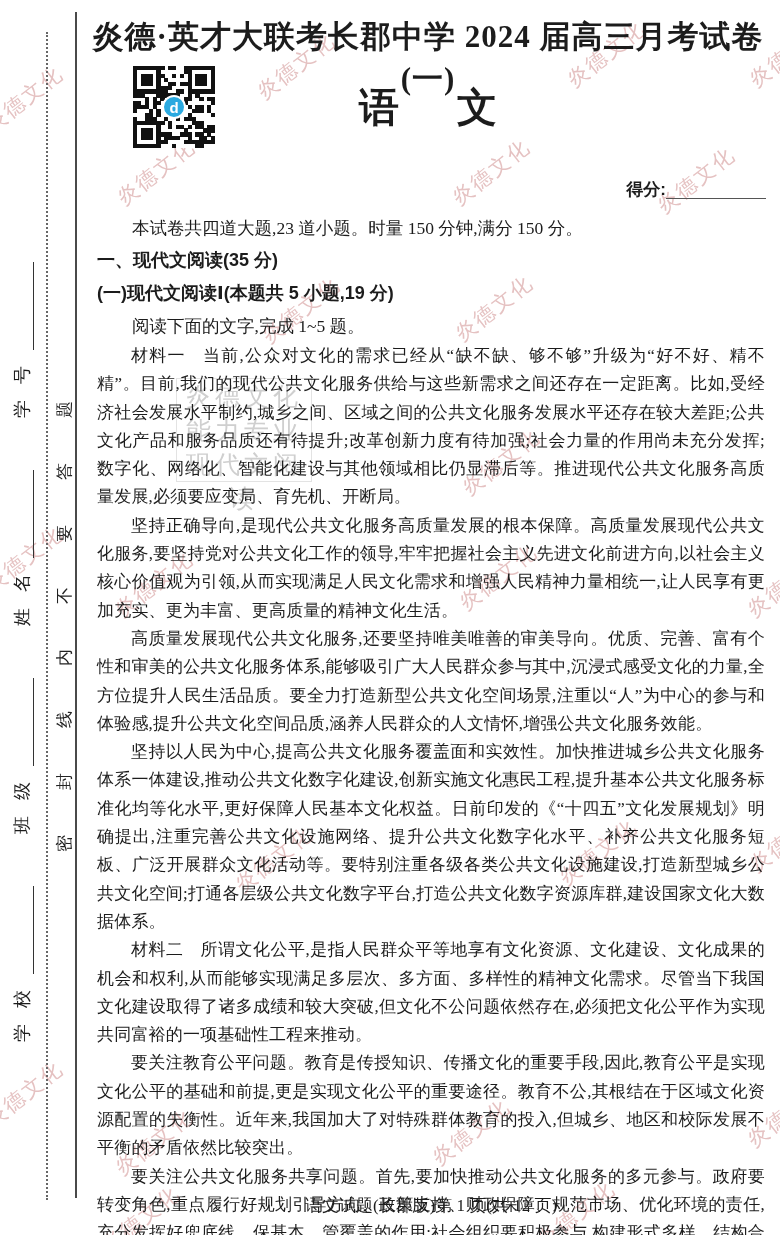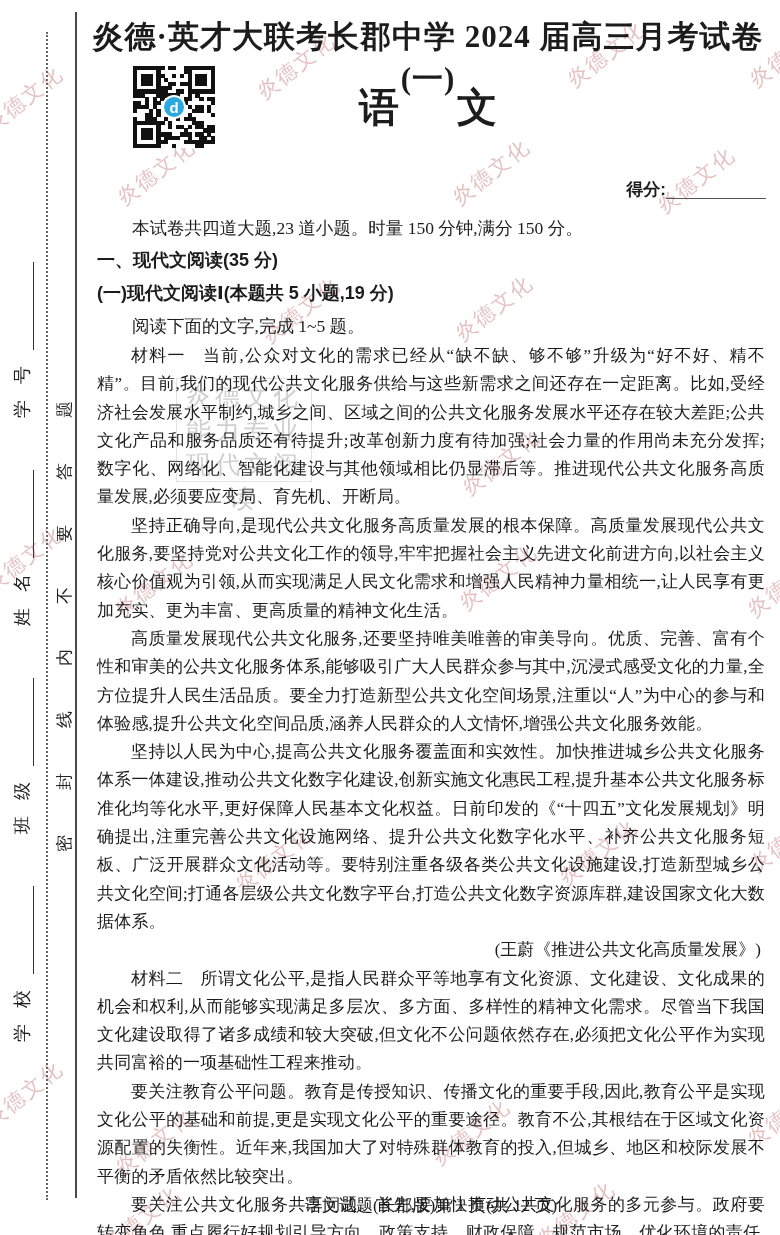--- a/index.html
+++ b/index.html
@@ -381,21 +381,20 @@
   <div class="content">
     <p class="intro">本试卷共四道大题,23 道小题。时量 150 分钟,满分 150 分。</p>
     <p class="sec-h1">一、现代文阅读(35 分)</p>
     <p class="sec-h2">(一)现代文阅读Ⅰ(本题共 5 小题,19 分)</p>
     <p class="instr">阅读下面的文字,完成 1~5 题。</p>
 
     <p class="body-para"><b class="mat-label">材料一</b><span>当前,公众对文化的需求已经从“缺不缺、够不够”升级为“好不好、精不精”。目前,我们的现代公共文化服务供给与这些新需求之间还存在一定距离。比如,受经济社会发展水平制约,城乡之间、区域之间的公共文化服务发展水平还存在较大差距;公共文化产品和服务品质还有待提升;改革创新力度有待加强;社会力量的作用尚未充分发挥;数字化、网络化、智能化建设与其他领域相比仍显滞后等。推进现代公共文化服务高质量发展,必须要应变局、育先机、开断局。</span></p>
     <p class="body-para">坚持正确导向,是现代公共文化服务高质量发展的根本保障。高质量发展现代公共文化服务,要坚持党对公共文化工作的领导,牢牢把握社会主义先进文化前进方向,以社会主义核心价值观为引领,从而实现满足人民文化需求和增强人民精神力量相统一,让人民享有更加充实、更为丰富、更高质量的精神文化生活。</p>
     <p class="body-para">高质量发展现代公共文化服务,还要坚持唯美唯善的审美导向。优质、完善、富有个性和审美的公共文化服务体系,能够吸引广大人民群众参与其中,沉浸式感受文化的力量,全方位提升人民生活品质。要全力打造新型公共文化空间场景,注重以“人”为中心的参与和体验感,提升公共文化空间品质,涵养人民群众的人文情怀,增强公共文化服务效能。</p>
     <p class="body-para">坚持以人民为中心,提高公共文化服务覆盖面和实效性。加快推进城乡公共文化服务体系一体建设,推动公共文化数字化建设,创新实施文化惠民工程,提升基本公共文化服务标准化均等化水平,更好保障人民基本文化权益。日前印发的《“十四五”文化发展规划》明确提出,注重完善公共文化设施网络、提升公共文化数字化水平、补齐公共文化服务短板、广泛开展群众文化活动等。要特别注重各级各类公共文化设施建设,打造新型城乡公共文化空间;打通各层级公共文化数字平台,打造公共文化数字资源库群,建设国家文化大数据体系。</p>
-    <p class="attribution">(王蔚《推进公共文化高质量发展》)</p>
 
     <p class="body-para"><b class="mat-label">材料二</b><span>所谓文化公平,是指人民群众平等地享有文化资源、文化建设、文化成果的机会和权利,从而能够实现满足多层次、多方面、多样性的精神文化需求。尽管当下我国文化建设取得了诸多成绩和较大突破,但文化不公问题依然存在,必须把文化公平作为实现共同富裕的一项基础性工程来推动。</span></p>
     <p class="body-para">要关注教育公平问题。教育是传授知识、传播文化的重要手段,因此,教育公平是实现文化公平的基础和前提,更是实现文化公平的重要途径。教育不公,其根结在于区域文化资源配置的失衡性。近年来,我国加大了对特殊群体教育的投入,但城乡、地区和校际发展不平衡的矛盾依然比较突出。</p>
     <p class="body-para">要关注公共文化服务共享问题。首先,要加快推动公共文化服务的多元参与。政府要转变角色,重点履行好规划引导方向、政策支持、财政保障、规范市场、优化环境的责任,充分发挥好兜底线、保基本、管覆盖的作用;社会组织要积极参与,构建形式多样、结构合理、能力专业、治理规范的</p>
   </div>
 
   <div class="footer">语文试题(长郡版)第 1 页(共 12 页)</div>
 
 </div>
 

